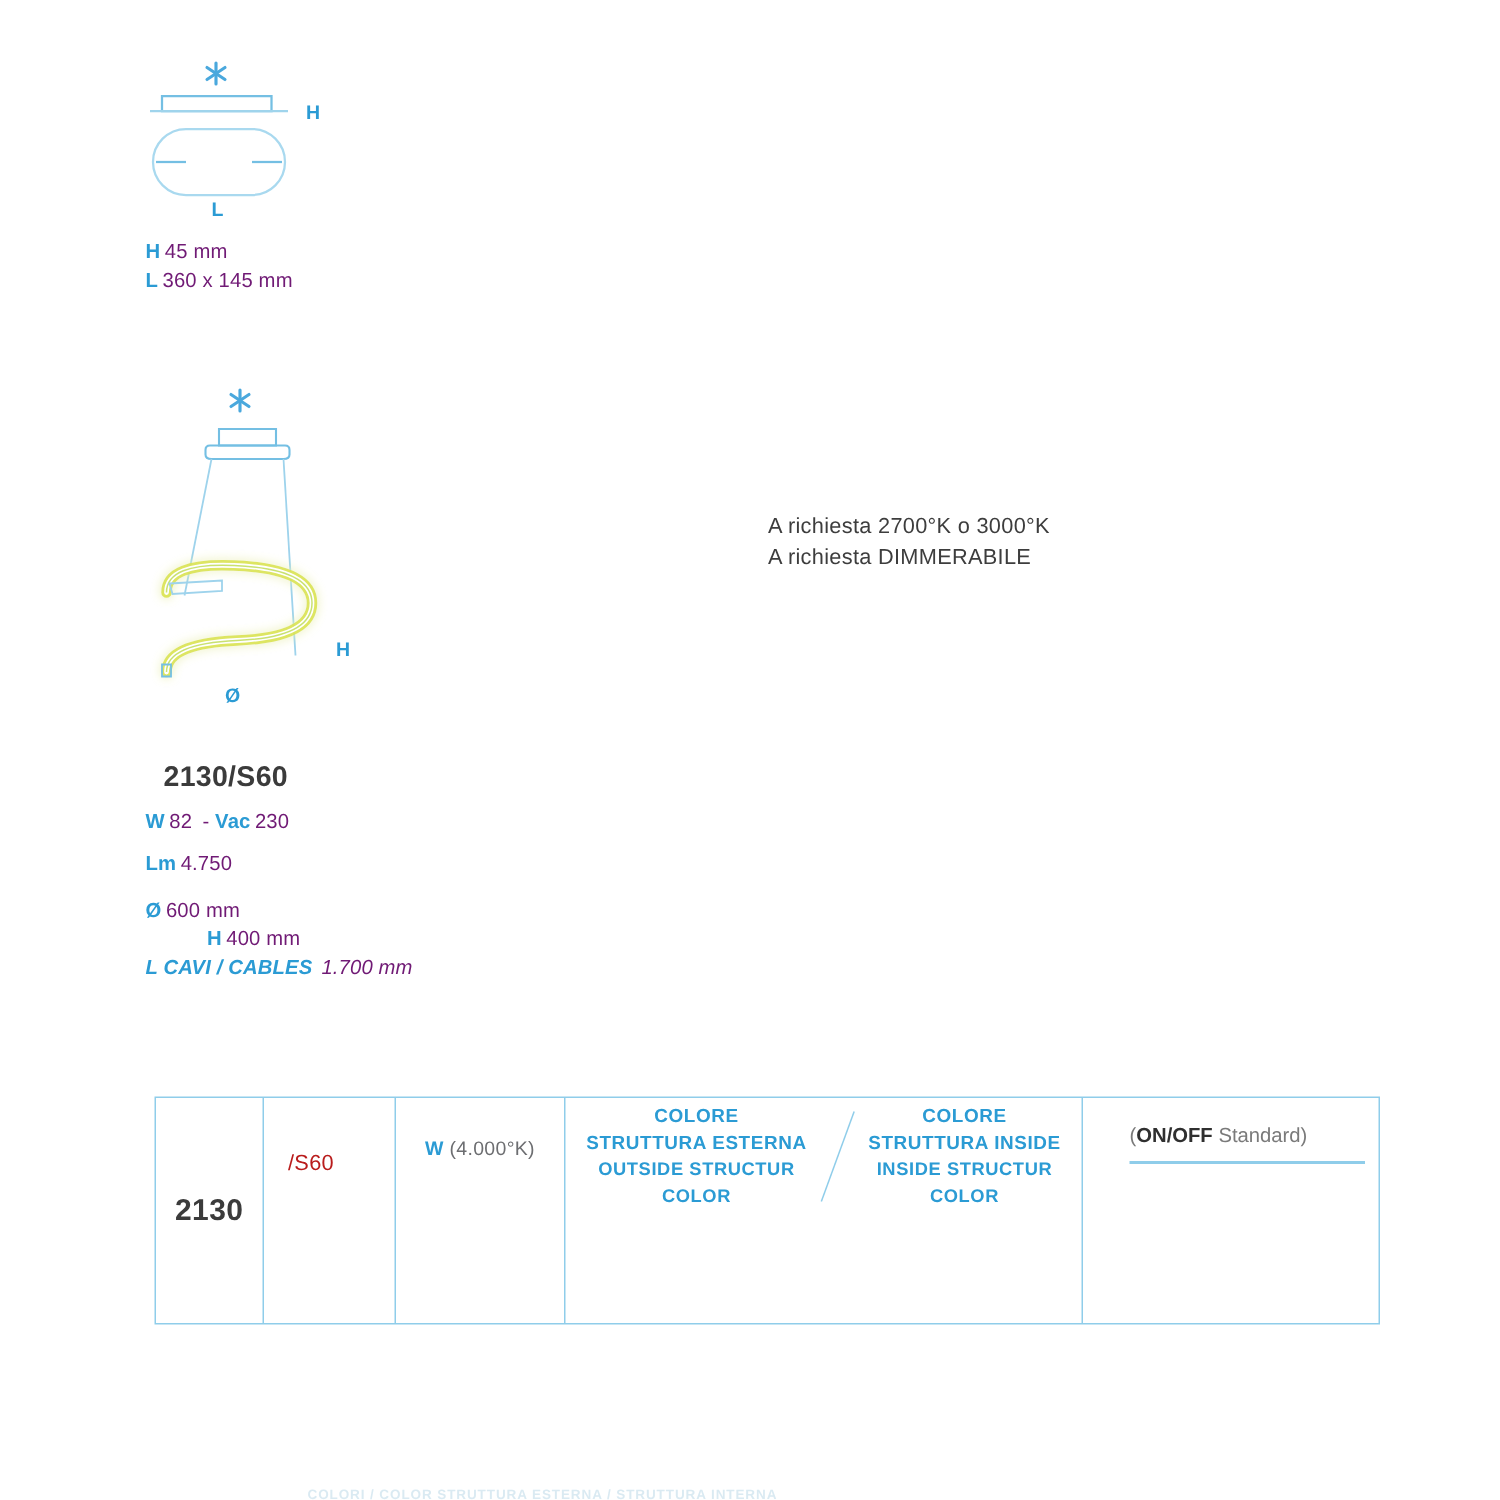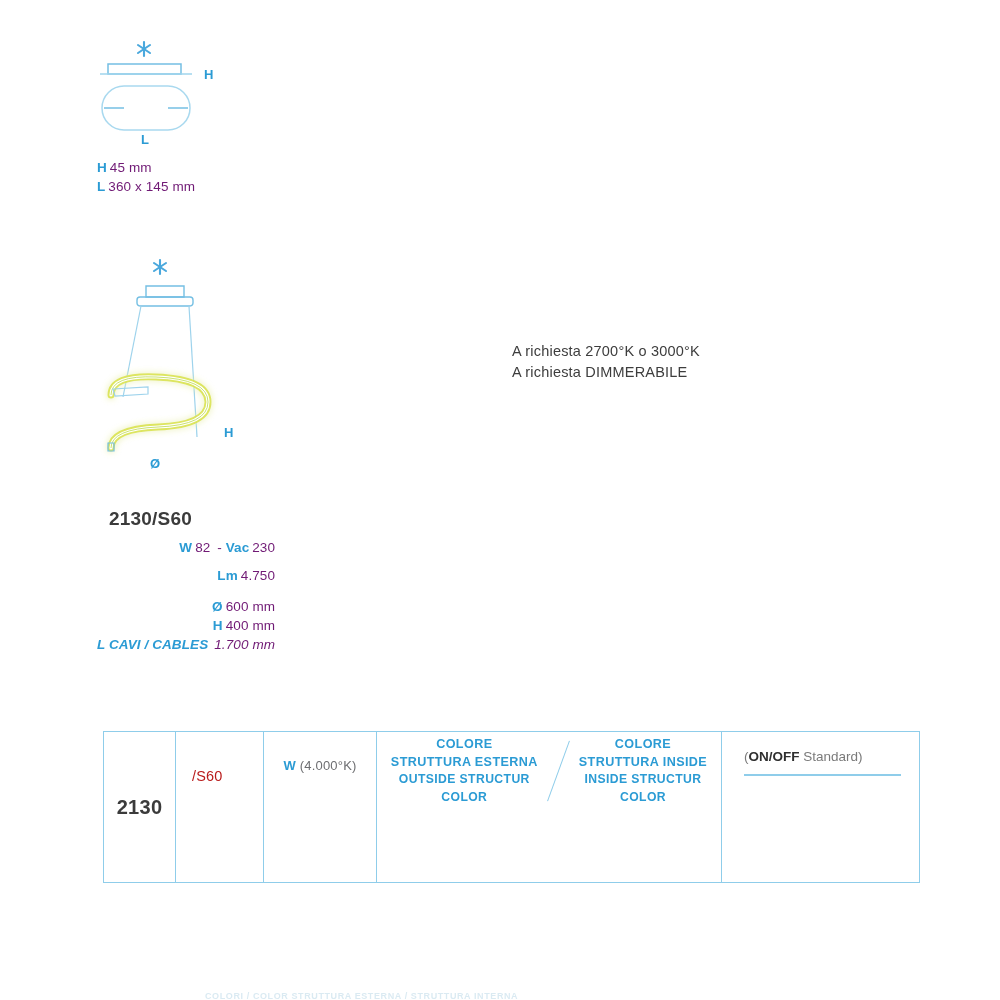--- a/index.html
+++ b/index.html
@@ -36,21 +36,21 @@
   #pendant-figure svg { display: block; }
 
   
   #model-title {
     left: 97px; top: 508px;
     font-size: 19px; font-weight: bold; color: #3b3b3b;
     letter-spacing: .2px;
     margin-left: 12px;
   }
   #model-specs { left: 97px; top: 540px; }
-  #model-specs .spec-line { margin-bottom: 0; text-align: right; }
+  #model-specs .spec-line { margin-bottom: 0; }
   .gap-sm { height: 13px; }
   .gap-md { height: 16px; }
   .ital-blue { color: #2b9bd4; font-weight: bold; font-style: italic; }
 
   
   #request-note {
     left: 512px; top: 341px;
     font-size: 14.5px; color: #3d3d3d; line-height: 21px;
     letter-spacing: .2px; white-space: nowrap;
   }
@@ -68,21 +68,21 @@
     box-sizing: border-box;
     position: relative;
     display: flex;
   }
   #order-table .cell:last-child { border-right: none; }
 
   .c-code      { width: 72px;  align-items: center;    justify-content: center; }
   .c-variant   { width: 88px;  align-items: flex-start; justify-content: flex-start; }
   .c-watt      { width: 113px; align-items: flex-start;    justify-content: center; }
   .c-colors    { width: 345px; align-items: flex-start;    justify-content: center; }
-  .c-dimming   { flex: 1;      align-items: flex-start; justify-content: flex-start; }
+  .c-dimming   { flex: 1;      align-items: flex-start; justify-content: center; }
 
   .code-text {
     font-size: 20px; font-weight: bold; color: #3b3b3b; letter-spacing: .3px;
   }
   .variant-text {
     font-size: 14.5px; color: #b91c1c; letter-spacing: .2px;
     margin: 36px 0 0 16px;
   }
   .watt-text { font-size: 13px; letter-spacing: .2px; margin-top: 26px; }
   .watt-text .val-gray { color: #6d6e71; }

